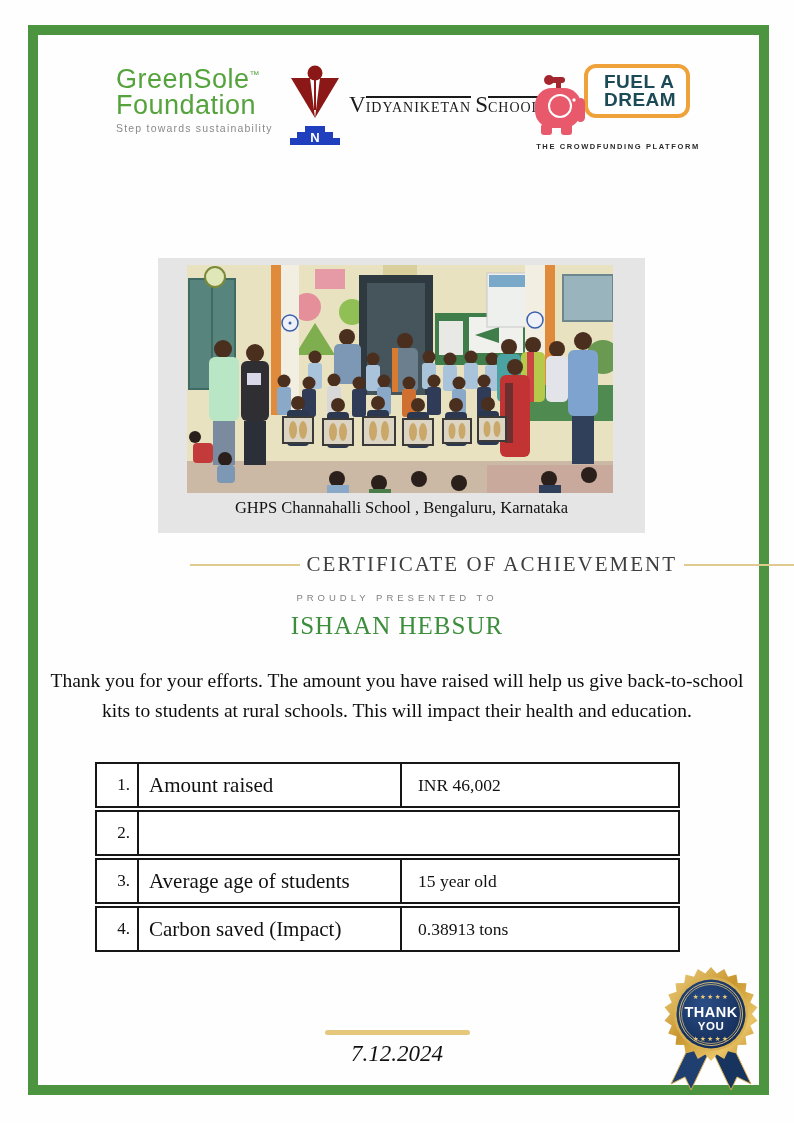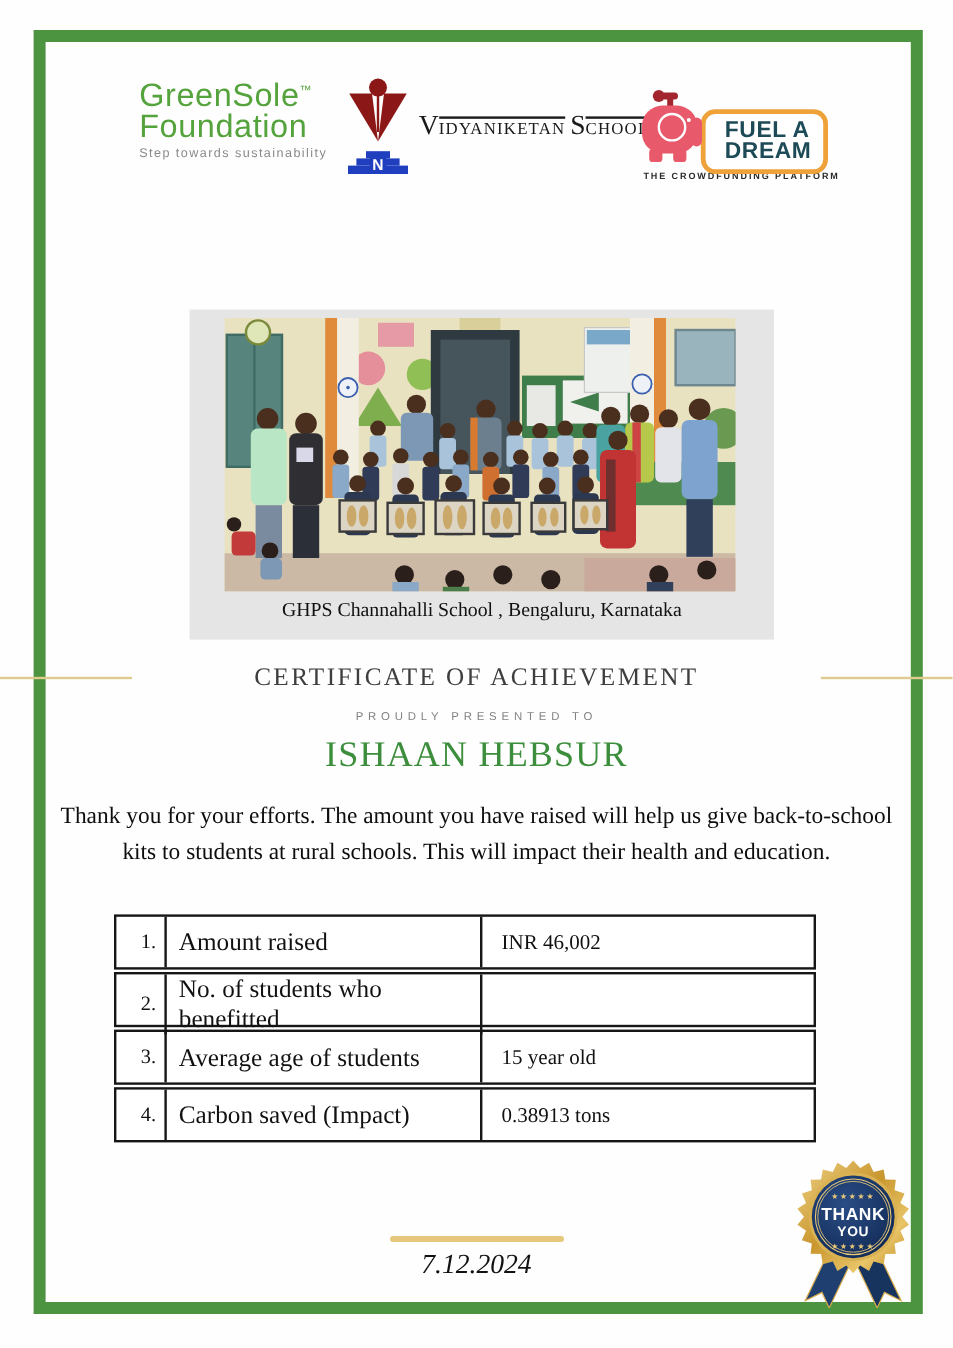--- a/index.html
+++ b/index.html
@@ -17,50 +17,50 @@
 
   .logo-vidyaniketan{position:absolute;left:287px;top:62px;width:235px;height:88px;}
   .vn-emblem{position:absolute;left:0;top:2px;}
   .vn-text{position:absolute;left:62px;top:30px;white-space:nowrap;color:#1a1a1a;
            font-family:"Liberation Serif",serif;}
   .vn-big{font-size:23px;}
   .vn-small{font-size:14px;letter-spacing:1px;border-top:2px solid #1a1a1a;padding-top:2px;}
 
   .logo-fueladream{position:absolute;left:532px;top:64px;width:172px;height:92px;}
   .fad-elephant{position:absolute;left:0;top:4px;z-index:2;}
-  .fad-box{position:absolute;left:52px;top:27px;border:4px solid #f0a23a;border-radius:12px;
+  .fad-box{position:absolute;left:52px;top:0;border:4px solid #f0a23a;border-radius:12px;
            background:#fff;padding:5px 10px 5px 16px;z-index:1;}
   .fad-line{font-family:"Liberation Sans",sans-serif;font-weight:bold;font-size:19px;
             line-height:0.95;color:#1c4a56;letter-spacing:0.5px;white-space:nowrap;}
   .fad-tagline{position:absolute;left:0;top:78px;width:172px;text-align:center;
                font-family:"Liberation Sans",sans-serif;font-size:7.5px;font-weight:bold;
                letter-spacing:1.6px;color:#2a2a2a;white-space:nowrap;}
 
   
   .statement{position:absolute;left:57px;top:180px;width:680px;text-align:center;
              font-family:"Liberation Sans",sans-serif;font-weight:bold;font-size:14.5px;
              line-height:1.5;color:#3a9a35;}
 
   
   .photo-panel{position:absolute;left:158px;top:258px;width:487px;height:275px;background:#e5e5e5;}
   .photo{position:absolute;left:29px;top:7px;width:426px;height:228px;overflow:hidden;}
   .photo-caption{position:absolute;left:0;top:240px;width:487px;text-align:center;
                  font-size:16.5px;color:#111;}
 
   
   .cert-heading{position:absolute;left:0;top:552px;width:794px;display:flex;
-                align-items:center;justify-content:space-between;gap:28px;}
+                align-items:center;justify-content:flex-end;gap:7px;}
   .cert-rule{width:110px;height:2px;background:#dfca90;}
   .cert-title{font-size:21px;letter-spacing:2px;color:#3e3e3e;white-space:nowrap;}
 
   .presented{position:absolute;left:0;top:592px;width:794px;text-align:center;
              font-family:"Liberation Sans",sans-serif;font-size:9.5px;letter-spacing:4px;
              color:#828282;}
   .recipient{position:absolute;left:0;top:612px;width:794px;text-align:center;
-             font-size:30px;letter-spacing:1px;color:#3c8e3c;}
+             font-size:25px;letter-spacing:1px;color:#3c8e3c;}
   .message{position:absolute;left:40px;top:666px;width:714px;text-align:center;
            font-size:19.5px;line-height:1.55;color:#0d0d0d;}
 
   
   .impact-table{position:absolute;left:95px;top:762px;width:585px;}
   .t-row{box-sizing:border-box;height:46px;margin-bottom:2px;border:2px solid #161616;
          display:grid;grid-template-columns:42px 263px 1fr;background:#fff;}
   .t-num{border-right:2px solid #161616;display:flex;align-items:center;justify-content:flex-end;
          padding-right:7px;font-size:17px;color:#111;}
   .t-label{border-right:2px solid #161616;display:flex;align-items:center;
@@ -302,21 +302,20 @@
   <div class="message">Thank you for your efforts. The amount you have raised will help us give back-to-school kits to students at rural schools. This will impact their health and education.</div>
 
   <div class="impact-table">
     <div class="t-row">
       <div class="t-num">1.</div>
       <div class="t-label">Amount raised</div>
       <div class="t-value">INR 46,002</div>
     </div>
     <div class="t-row">
       <div class="t-num">2.</div>
-      <div class="t-label">No. of students who benefitted</div>
     </div>
     <div class="t-row">
       <div class="t-num">3.</div>
       <div class="t-label">Average age of students</div>
       <div class="t-value">15 year old</div>
     </div>
     <div class="t-row">
       <div class="t-num">4.</div>
       <div class="t-label">Carbon saved (Impact)</div>
       <div class="t-value">0.38913 tons</div>

